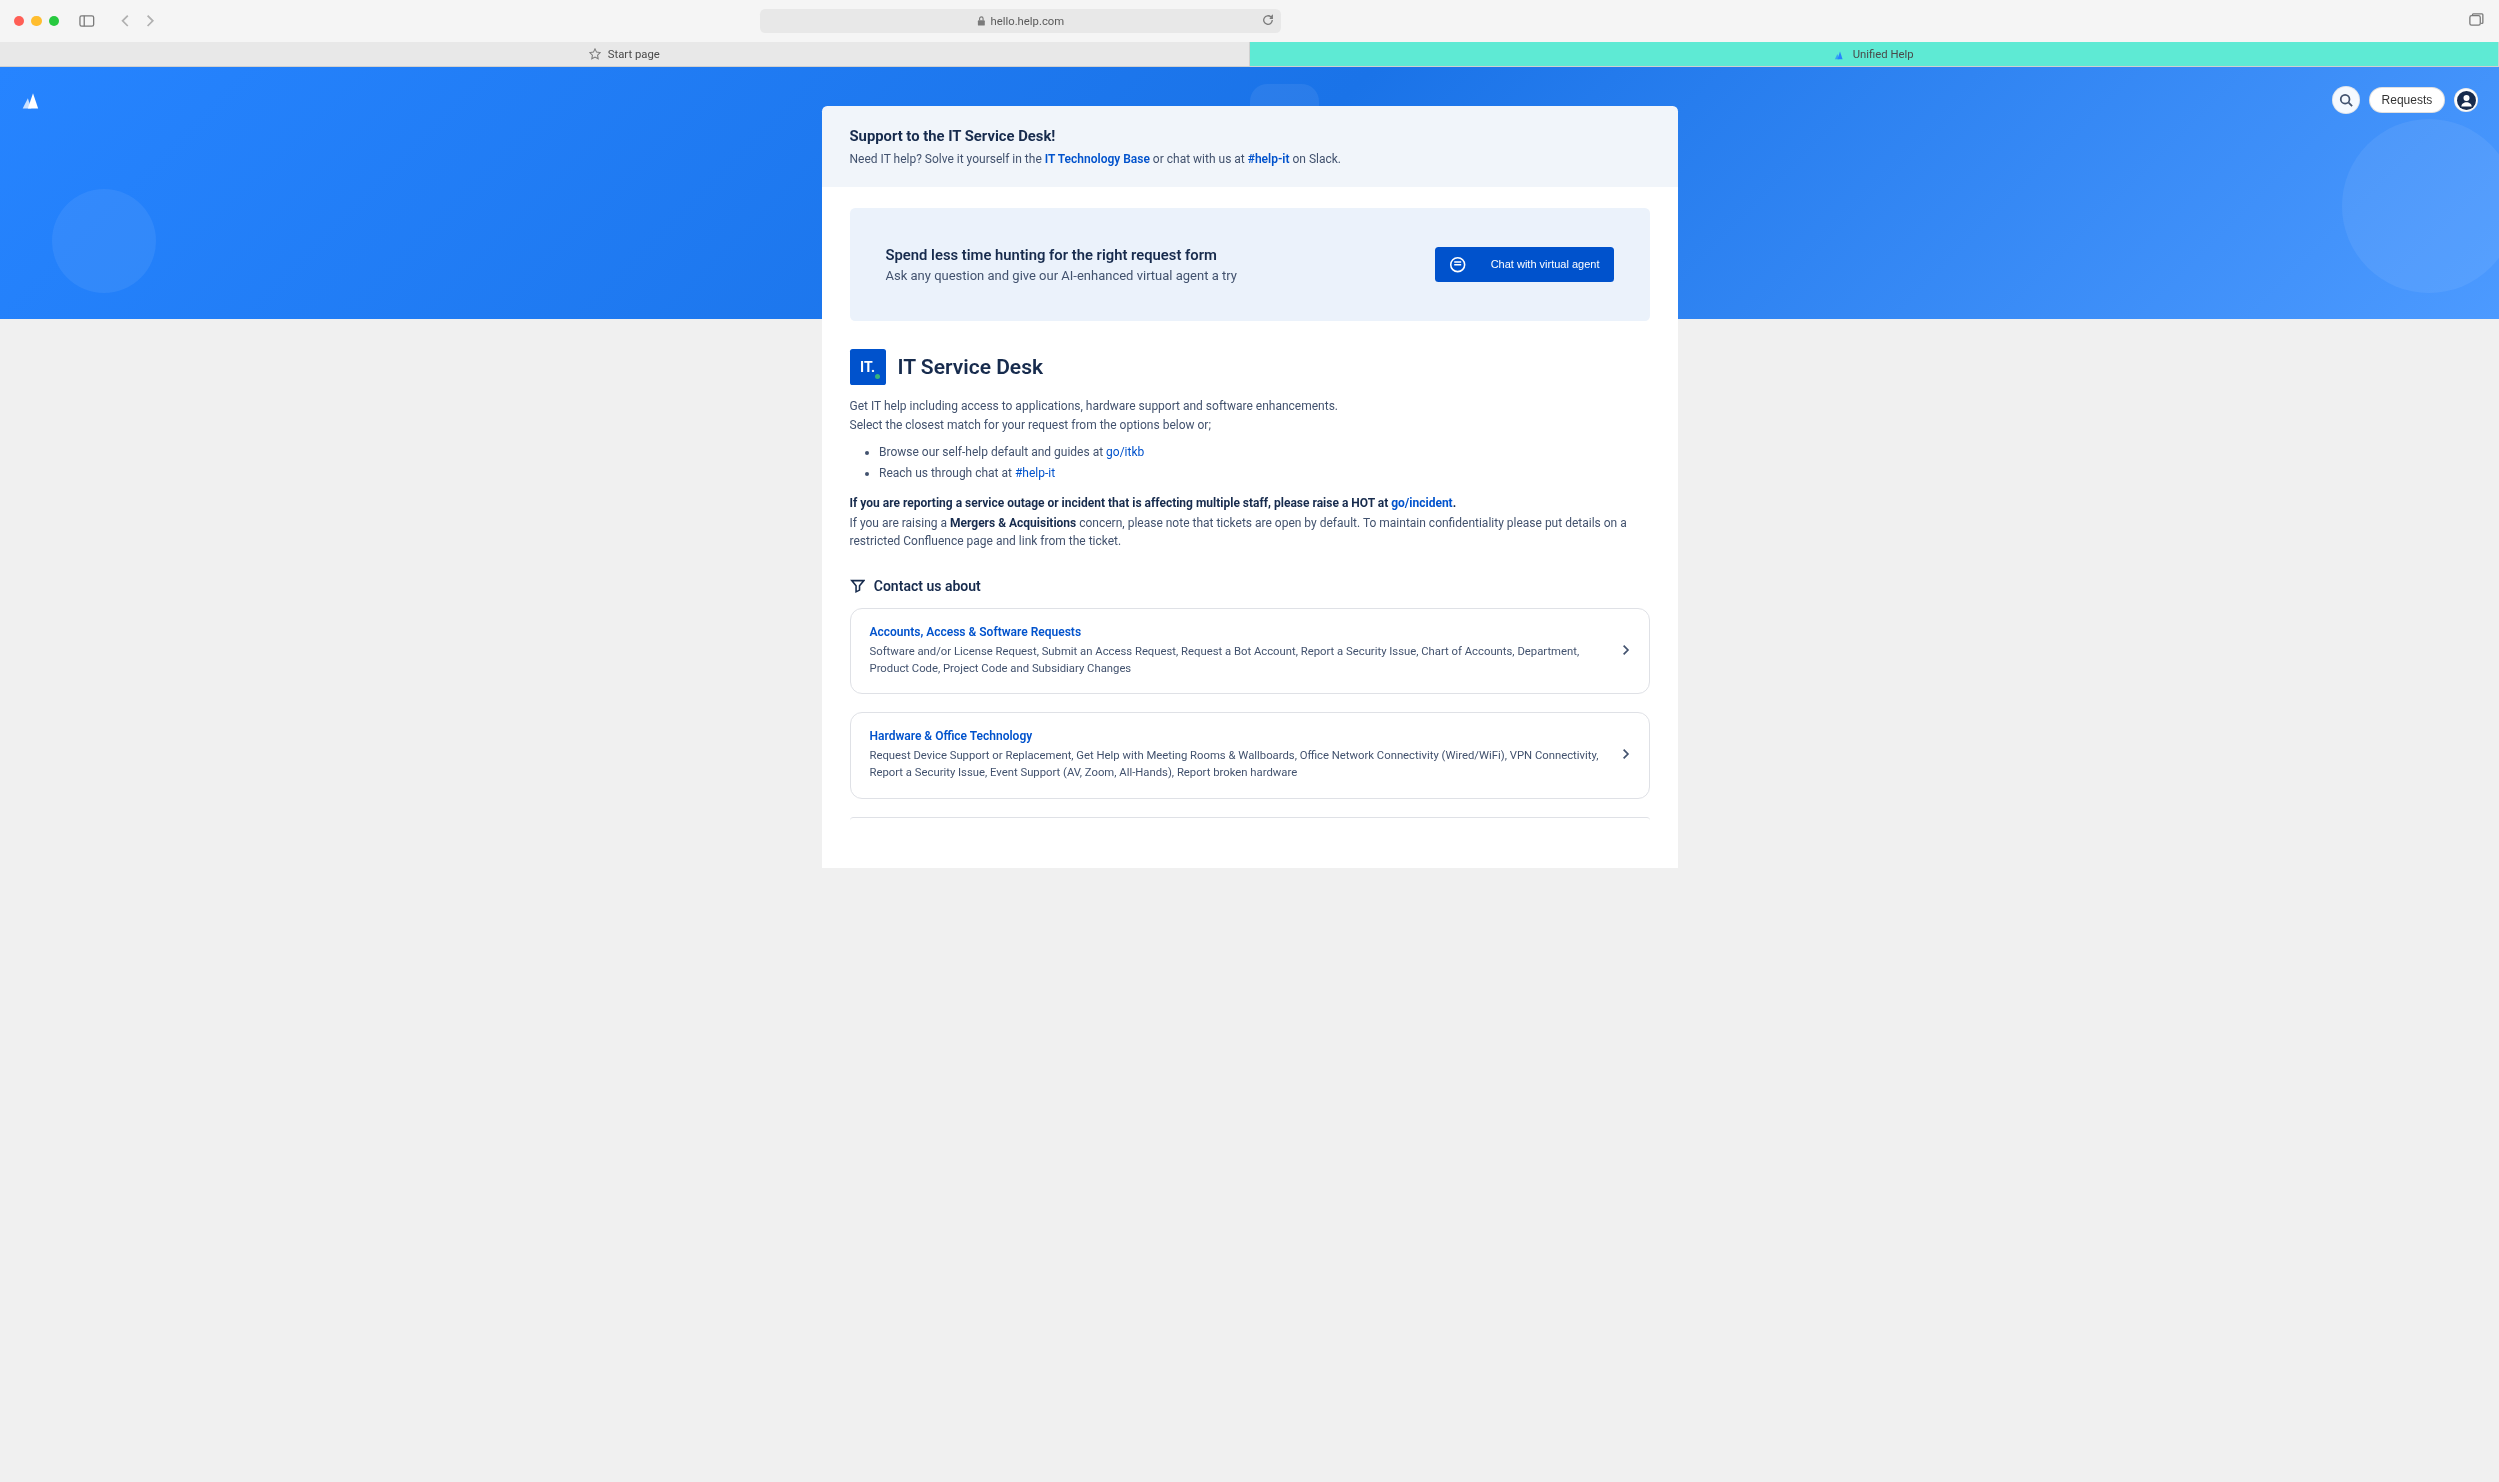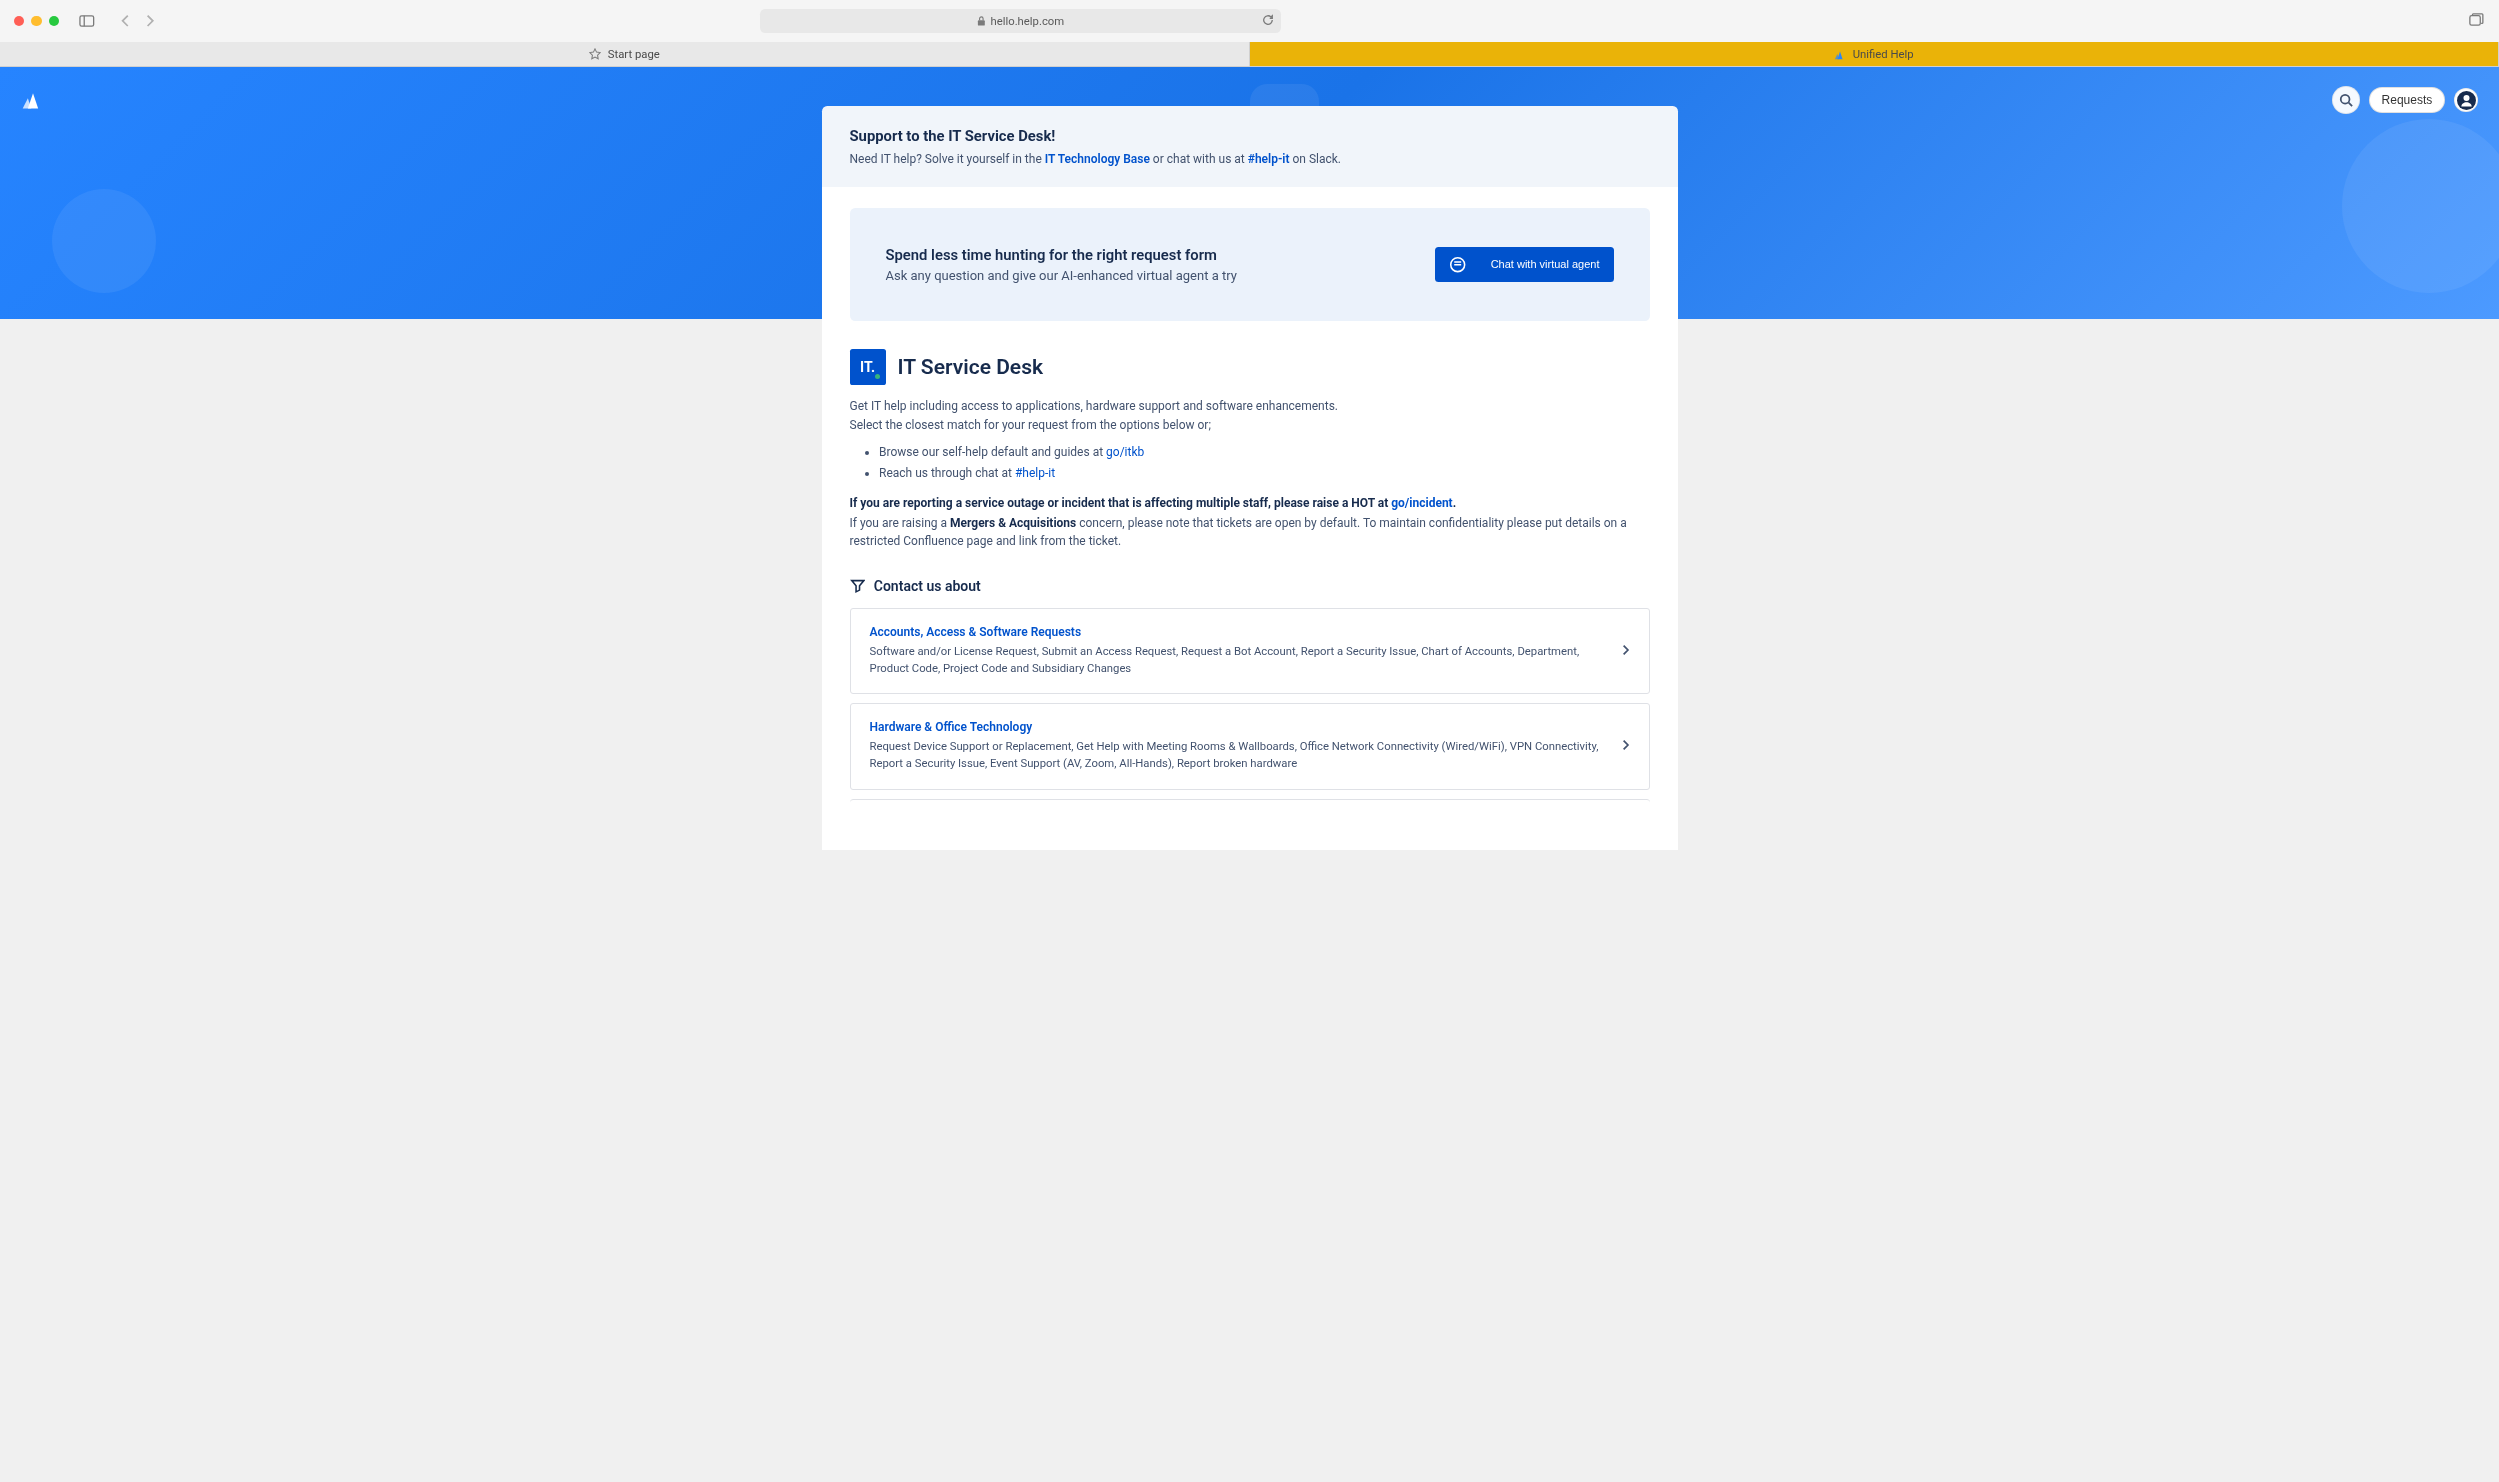--- a/index.html
+++ b/index.html
@@ -15,21 +15,21 @@
     .tl-green { background: #27c93f; }
     .sidebar-btn { width: 21px; height: 17.4px; display: flex; align-items: center; justify-content: center; color: #7a7a7a; margin-left: 7px; }
     .nav-arrows { display: flex; gap: 3.5px; margin-left: 7px; }
     .nav-arrow { width: 21px; height: 21px; display: flex; align-items: center; justify-content: center; color: #b0b0b0; cursor: pointer; }
     .address-bar { flex: 1; max-width: 521px; margin: 0 auto; background: #e8e8e8; border-radius: 5.2px; height: 24px; display: flex; align-items: center; justify-content: center; gap: 5.2px; color: #5a5a5a; font-size: 11.3px; position: relative; }
     .refresh-btn { position: absolute; right: 7px; color: #7a7a7a; }
     .tabs-btn { color: #7a7a7a; margin-left: auto; }
     
     .tab-row { display: flex; height: 24px; }
     .tab { flex: 1; display: flex; align-items: center; justify-content: center; gap: 7px; font-size: 11.3px; color: #4a4a4a; border-right: 0.9px solid #d0d0d0; background: #e8e8e8; cursor: pointer; }
-    .tab.active { background: #eab308; }
+    .tab.active { background: #5eead4; }
     
     
     .hero { background: linear-gradient(135deg, #2684ff 0%, #1a73e8 50%, #4c9aff 100%); position: relative; overflow: hidden; padding-top: 15.6px; padding-bottom: 0; height: 252px; }
     .hero-bg { position: absolute; inset: 0; opacity: 0.35; }
     .hero-shape { position: absolute; background: rgba(255,255,255,0.2); border-radius: 50%; }
     
     .header-nav { position: relative; display: flex; align-items: center; padding: 0 21px; height: 35px; }
     .logo { width: 24px; height: 24px; }
     .header-right { margin-left: auto; display: flex; align-items: center; gap: 8.7px; }
     .search-btn { width: 28px; height: 28px; border-radius: 50%; background: rgba(255,255,255,0.95); display: flex; align-items: center; justify-content: center; border: 0.9px solid rgba(0,0,0,0.08); cursor: pointer; }
@@ -59,21 +59,21 @@
     .desc { font-size: 12px; color: #42526e; line-height: 1.5; }
     .desc p { margin-bottom: 1.7px; }
     .desc ul { margin: 8.7px 0 8.7px 29.5px; }
     .desc li { margin-bottom: 3.5px; font-size: 12px; color: #42526e; }
     .desc strong { color: #172b4d; }
     .bold-line { font-weight: 700; color: #172b4d; margin-top: 12px; margin-bottom: 8.7px; }
     
     .contact-header { display: flex; align-items: center; gap: 8.7px; margin-top: 28px; margin-bottom: 14px; }
     .contact-header h3 { font-size: 14px; color: #172b4d; font-weight: 600; }
     
-    .category-card { border: 0.9px solid #dfe1e6; border-radius: 3px; padding: 15.6px 19px; margin-bottom: 9px; display: flex; align-items: center; cursor: pointer; }
+    .category-card { border: 0.9px solid #dfe1e6; border-radius: 12px; padding: 15.6px 19px; margin-bottom: 18px; display: flex; align-items: center; cursor: pointer; }
     .category-content { flex: 1; }
     .category-title { color: #0052cc; font-weight: 600; font-size: 12px; margin-bottom: 5.2px; }
     .category-desc { font-size: 11.3px; color: #42526e; line-height: 1.5; }
     .chevron { color: #42526e; }
   </style>
 </head>
 <body>
 
 <div class="browser-chrome">
   <div class="toolbar-row">

